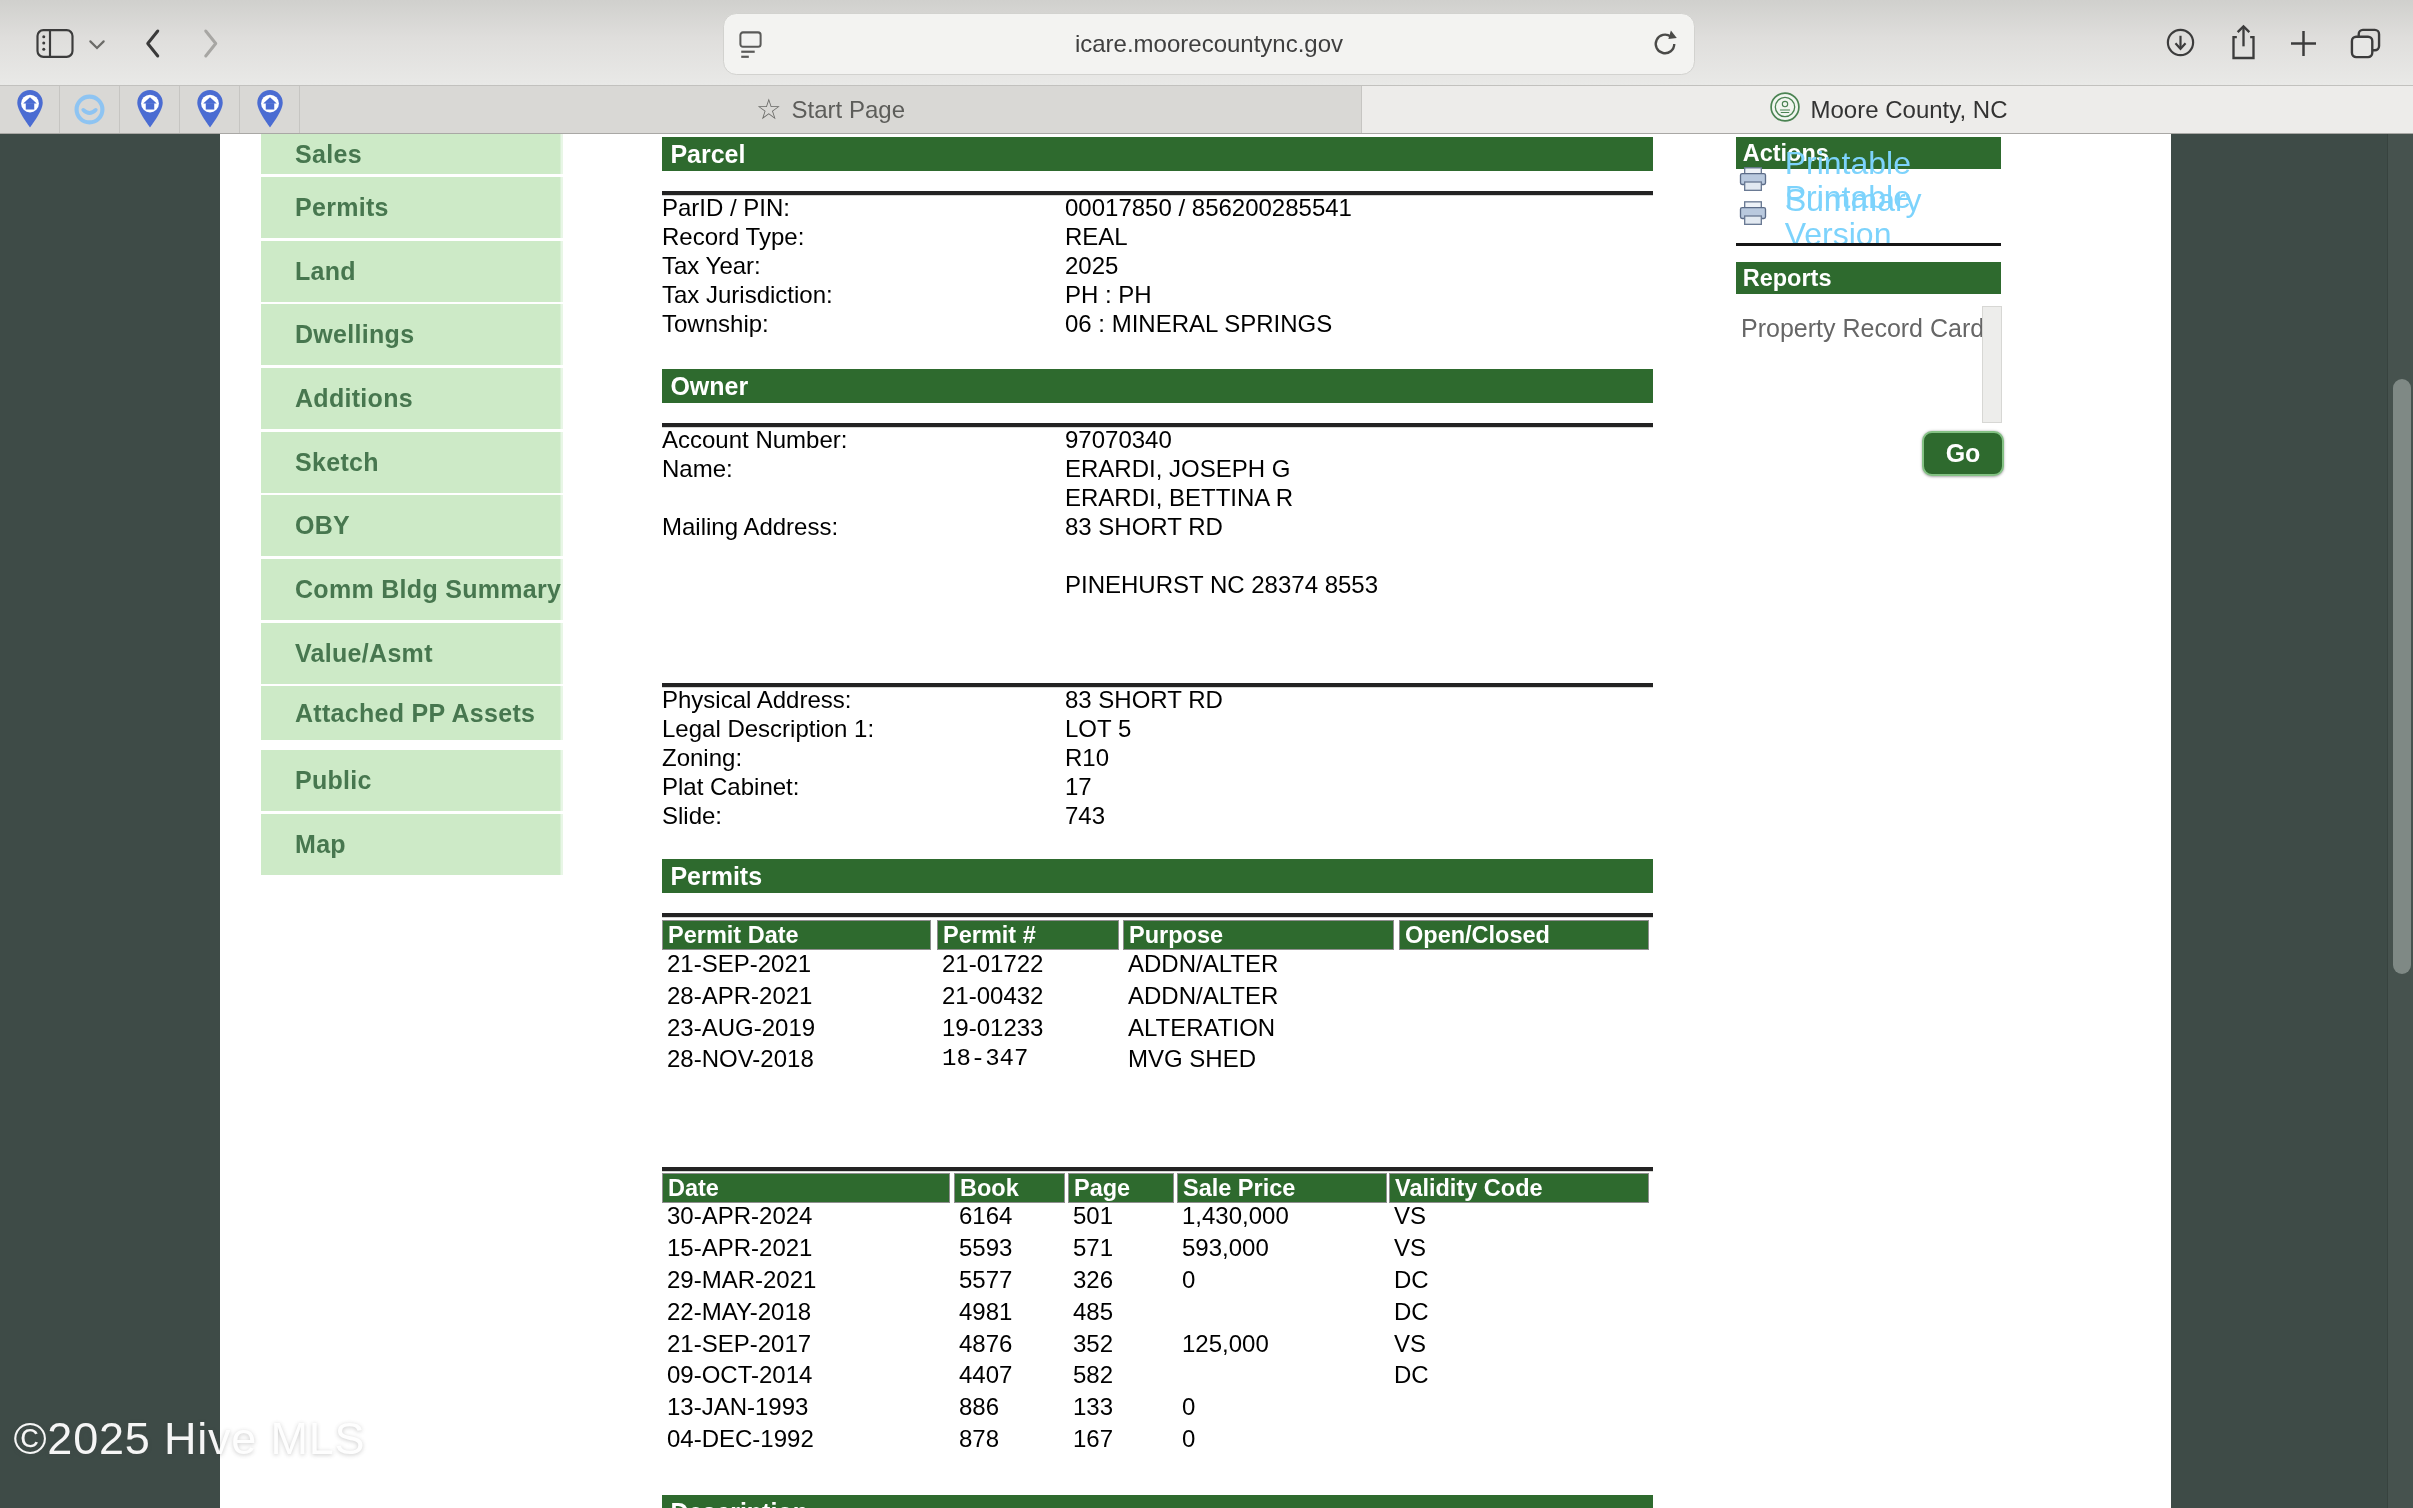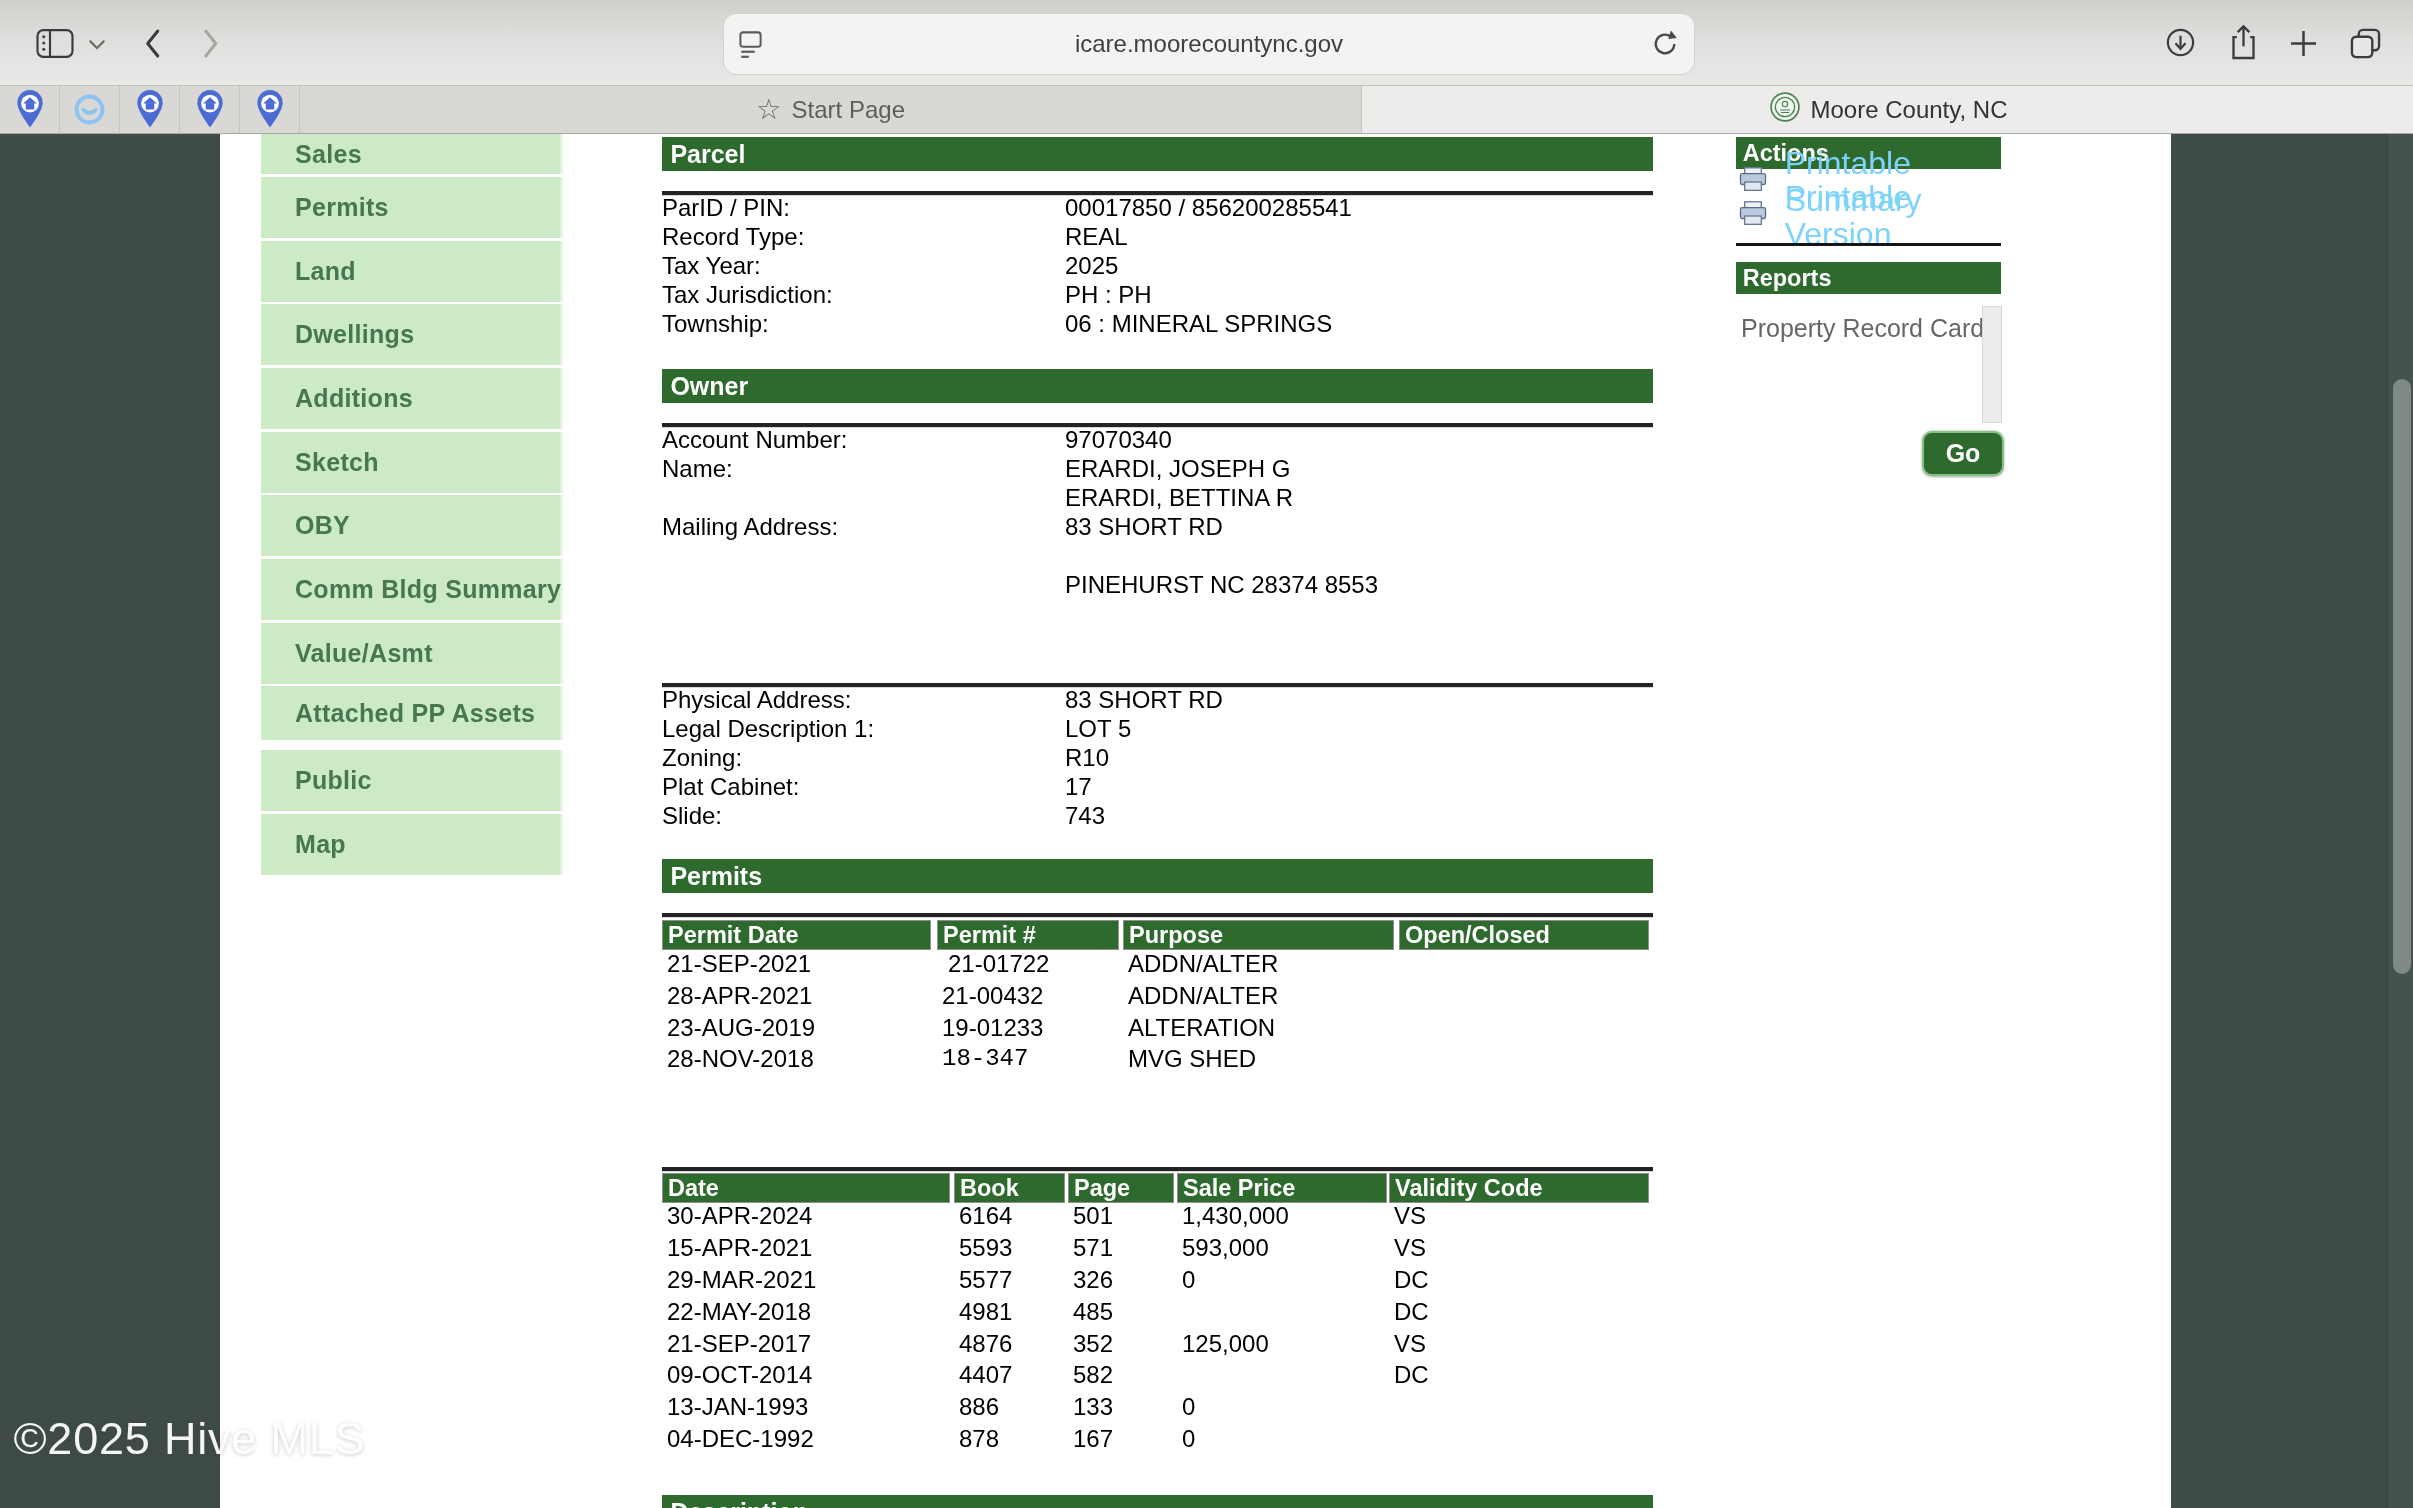--- a/index.html
+++ b/index.html
@@ -336,21 +336,21 @@
 
   <div class="section" id="sec-permits">
     <div class="sec-bar">Permits</div>
     <div class="sec-rule"></div>
     <div id="permits-table">
         <div class="th-cell" style="left: 0px; width: 269px; top: 61px;">Permit Date</div>
         <div class="th-cell" style="left: 275px; width: 182px; top: 61px;">Permit #</div>
         <div class="th-cell" style="left: 461px; width: 271px; top: 61px;">Purpose</div>
         <div class="th-cell" style="left: 737px; width: 250px; top: 61px;">Open/Closed</div>
         <div class="td-cell" style="left: 0px; width: 269px; top: 89px;">21-SEP-2021</div>
-        <div class="td-cell" style="left: 281px; width: 182px; top: 89px;">21-01722</div>
+        <div class="td-cell" style="left: 275px; width: 182px; top: 89px;">21-01722</div>
         <div class="td-cell" style="left: 461px; width: 271px; top: 89px;">ADDN/ALTER</div>
         <div class="td-cell" style="left: 737px; width: 250px; top: 89px;"></div>
         <div class="td-cell" style="left: 0px; width: 269px; top: 121px;">28-APR-2021</div>
         <div class="td-cell" style="left: 275px; width: 182px; top: 121px;">21-00432</div>
         <div class="td-cell" style="left: 461px; width: 271px; top: 121px;">ADDN/ALTER</div>
         <div class="td-cell" style="left: 737px; width: 250px; top: 121px;"></div>
         <div class="td-cell" style="left: 0px; width: 269px; top: 153px;">23-AUG-2019</div>
         <div class="td-cell" style="left: 275px; width: 182px; top: 153px;">19-01233</div>
         <div class="td-cell" style="left: 461px; width: 271px; top: 153px;">ALTERATION</div>
         <div class="td-cell" style="left: 737px; width: 250px; top: 153px;"></div>

